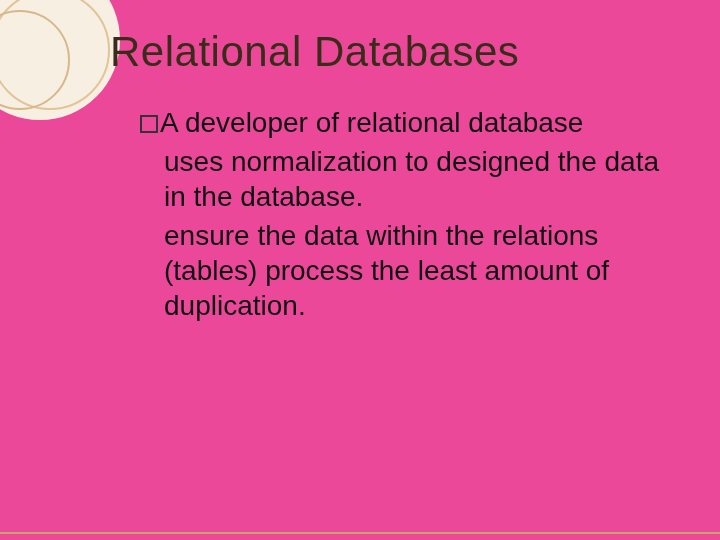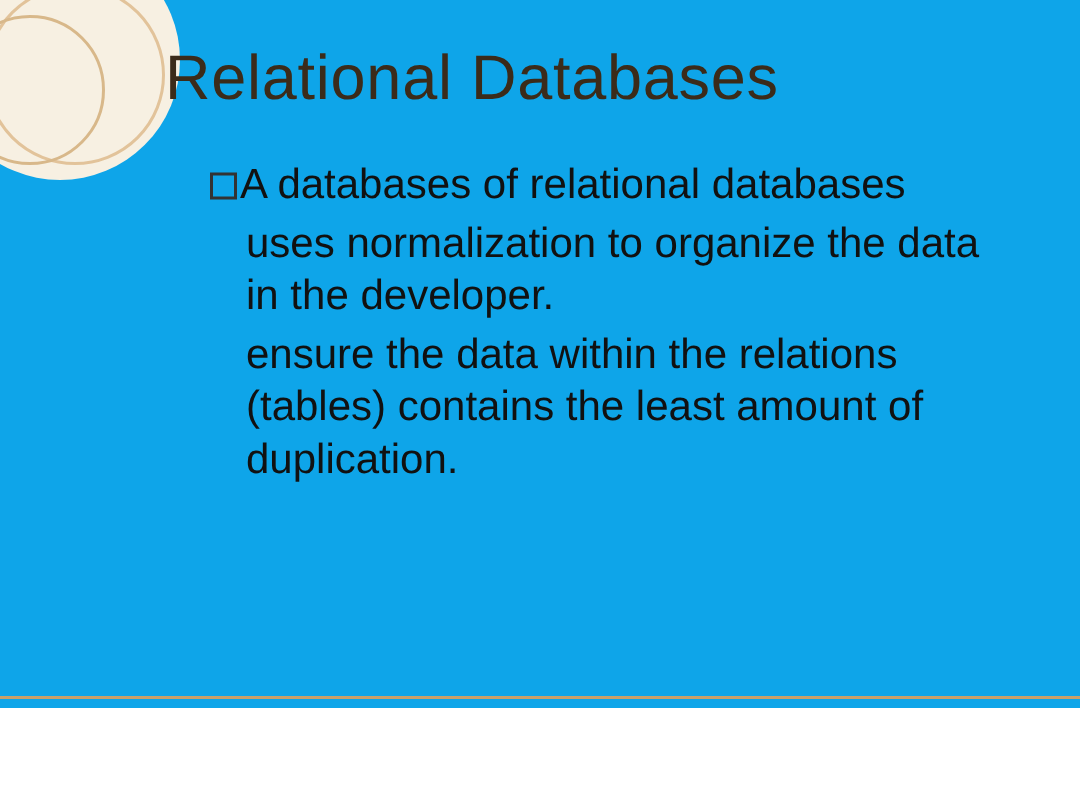--- a/index.html
+++ b/index.html
@@ -7,22 +7,22 @@
     padding: 0;
     width: 720px;
     height: 540px;
     overflow: hidden;
     font-family: Arial, Helvetica, sans-serif;
     background: #ffffff;
   }
   .slide {
     position: relative;
     width: 720px;
-    height: 472px;
-    background: #0ea5e9;
+    height: 540px;
+    background: #ec4899;
   }
   
   .deco {
     position: absolute;
     left: -40px;
     top: -40px;
     width: 160px;
     height: 160px;
     pointer-events: none;
   }
@@ -104,22 +104,22 @@
     <div class="ring r1"></div>
     <div class="ring r2"></div>
     <div class="ring r3"></div>
   </div>
 
   <div class="title">Relational Databases</div>
 
   <div class="body">
 
     <p class="hang">
-      <span class="bullet-box"></span><span>A</span><span> databases of relational databases</span>
+      <span class="bullet-box"></span><span>A</span><span> developer of relational database</span>
     </p>
-    <p class="indent">uses normalization to organize the data in the developer.</p>
+    <p class="indent">uses normalization to designed the data in the database.</p>
 
-    <p class="indent">ensure the data within the relations (tables) contains the least amount of duplication.</p>
+    <p class="indent">ensure the data within the relations (tables) process the least amount of duplication.</p>
 
   </div>
 
   <div class="bottom-line"></div>
 </div>
 
 </body></html>

